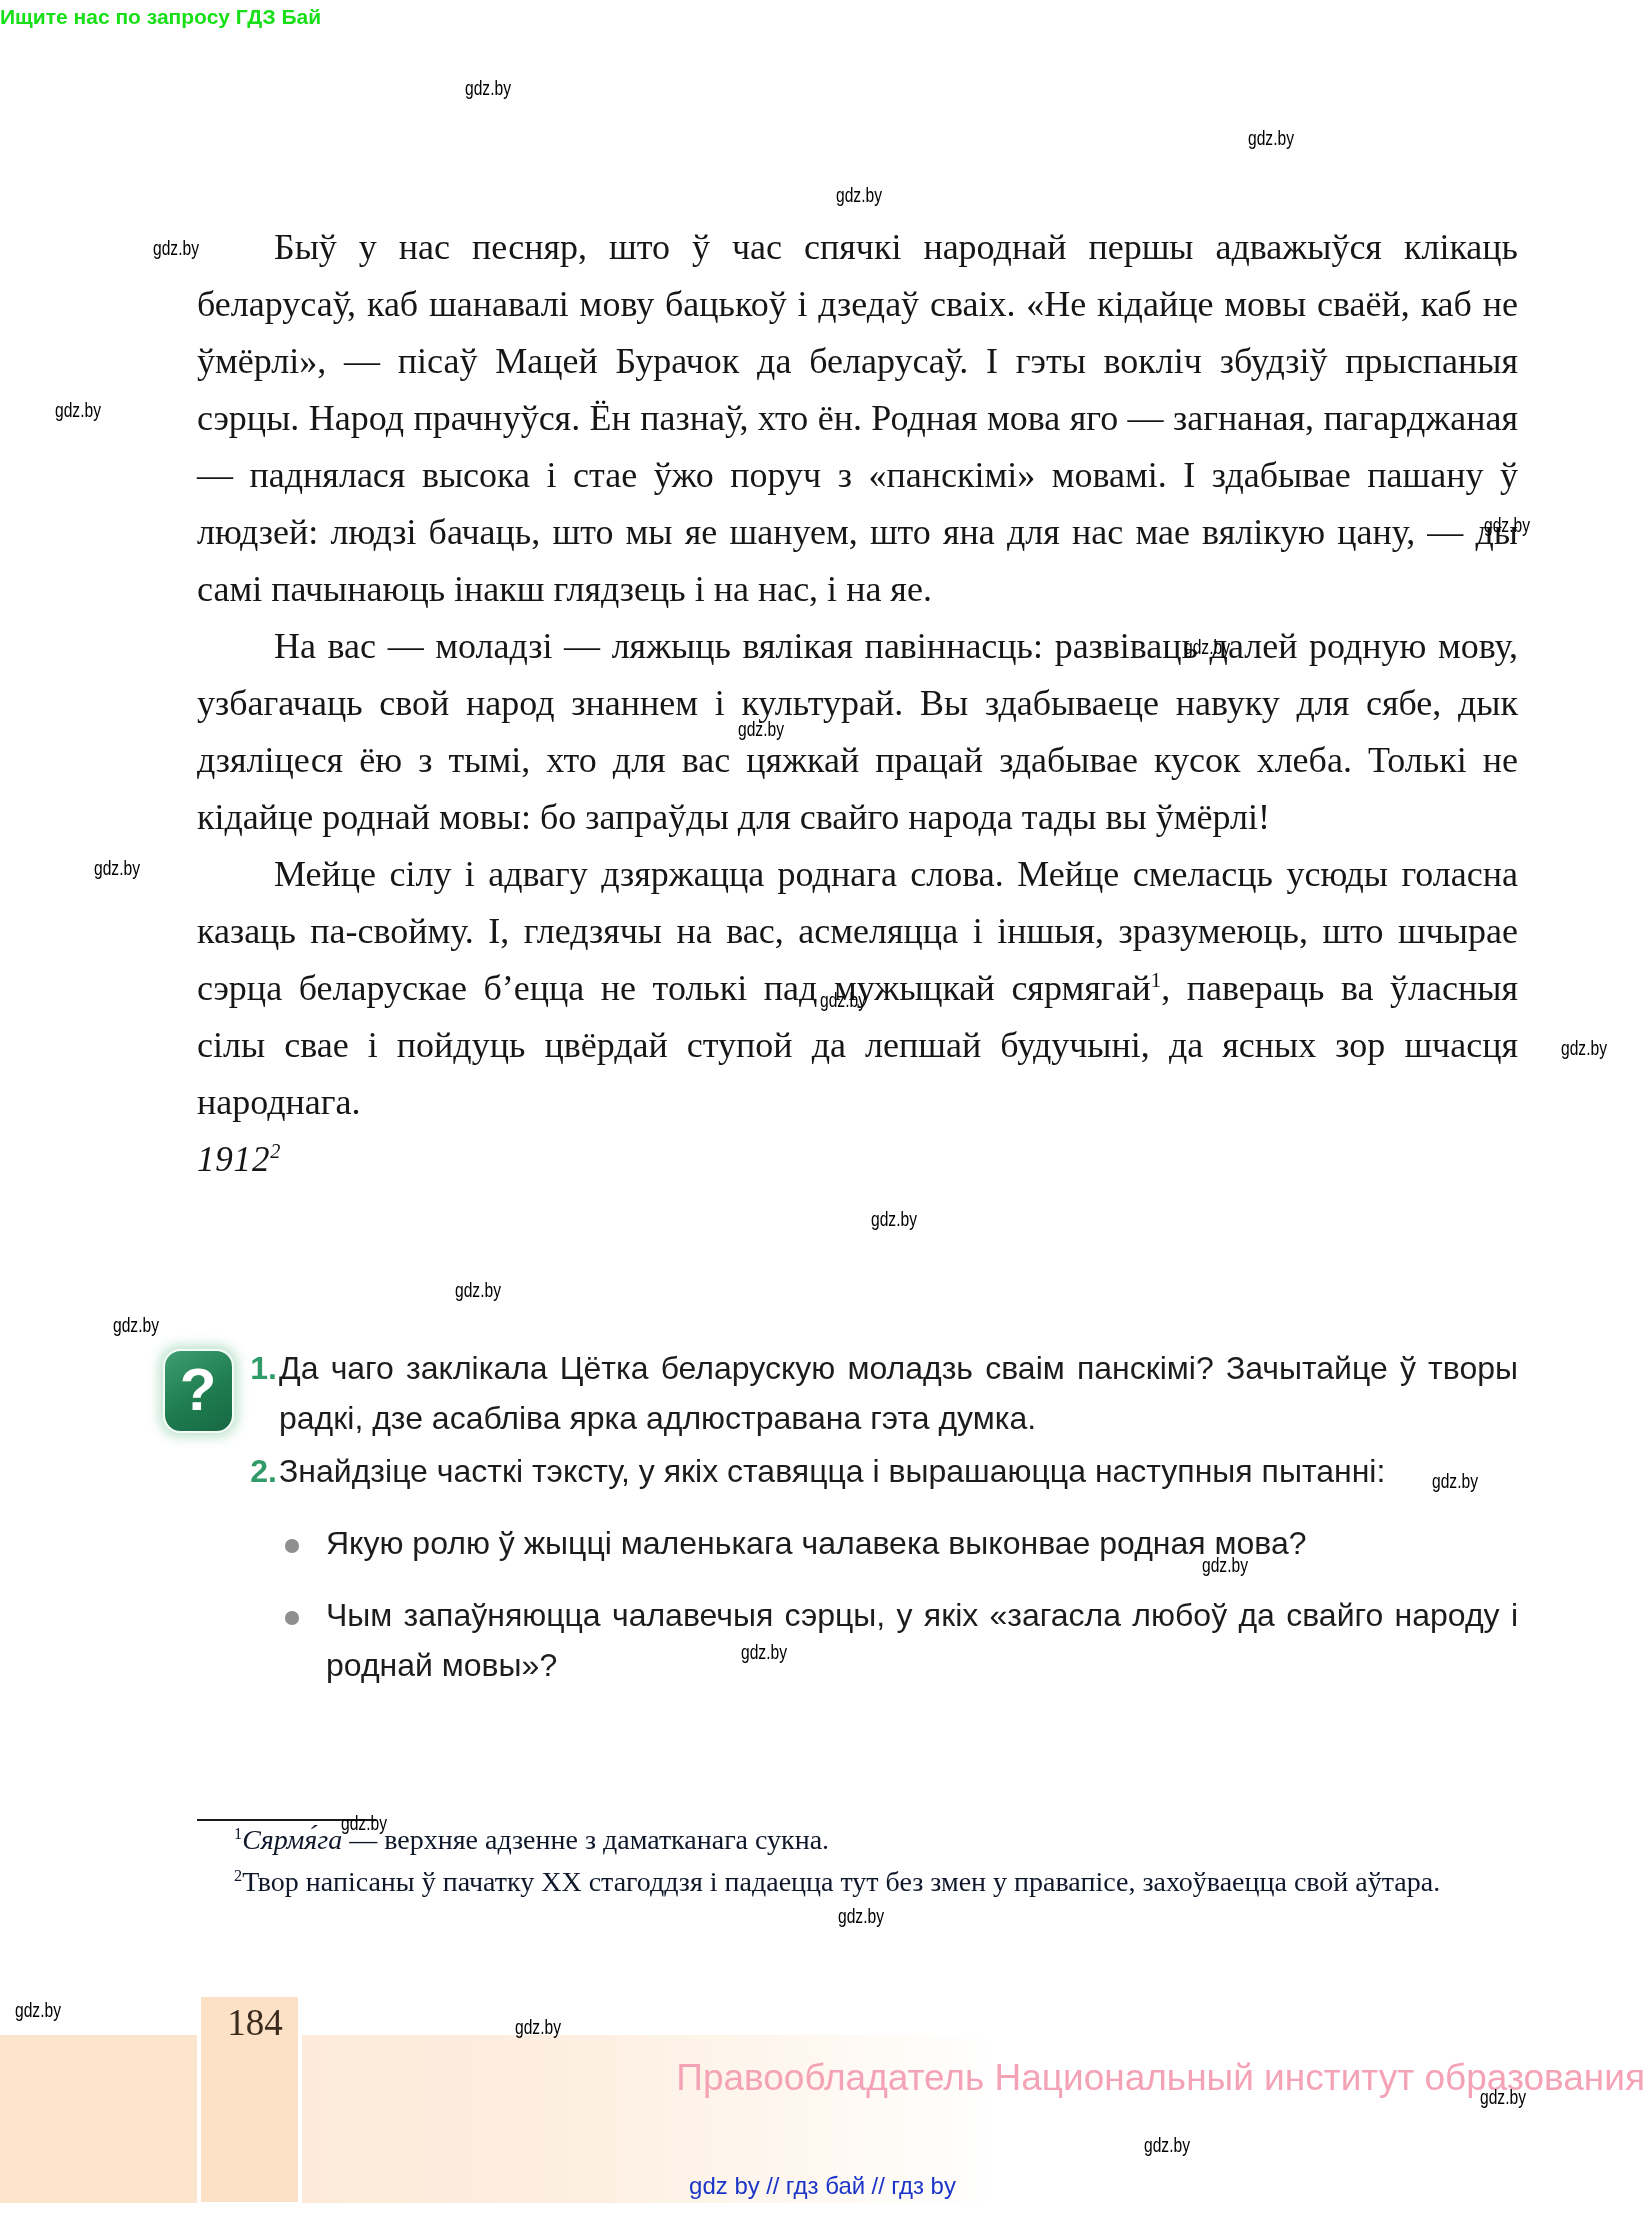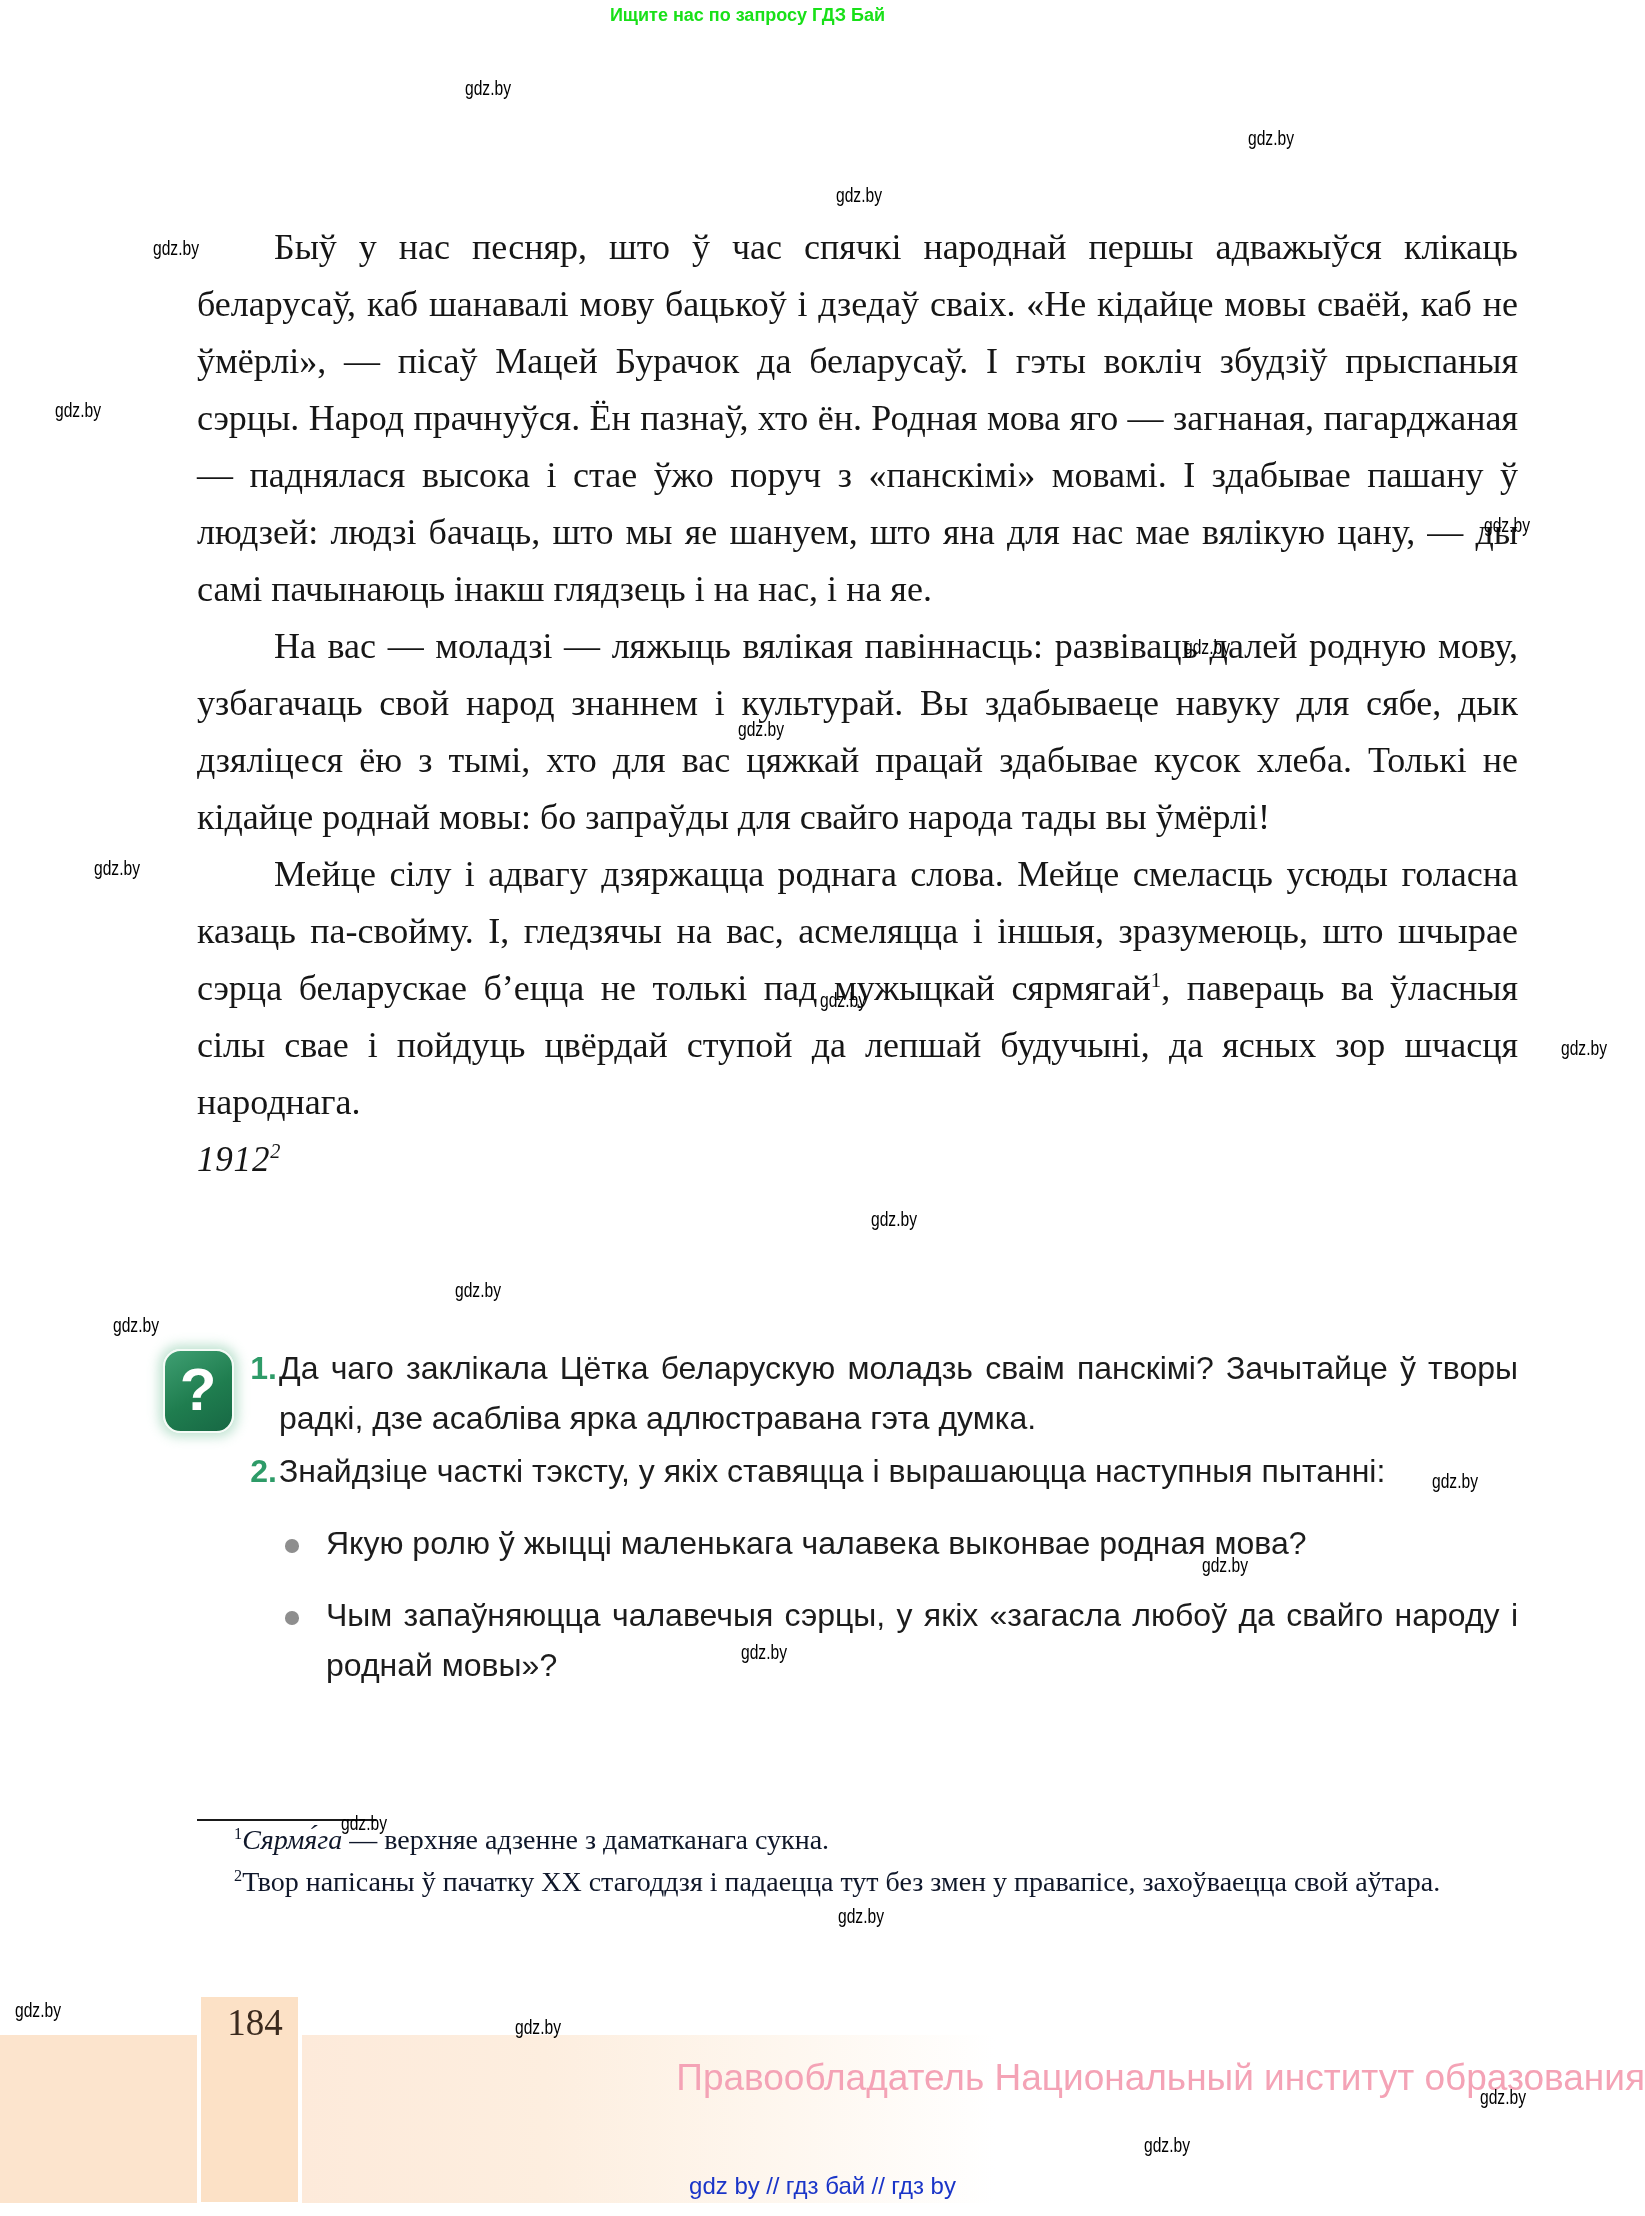--- a/index.html
+++ b/index.html
@@ -15,23 +15,23 @@
     overflow: hidden;
     font-family: "Liberation Serif", serif;
   }
 
   
   #top-banner {
     position: absolute;
     top: 4.8px;
     left: 0;
     width: 1495px;
-    text-align: center;
-    font-family: "Liberation Sans", sans-serif;
-    font-size: 18px;
+    text-align: left;
+    font-family: "Liberation Sans", sans-serif;
+    font-size: 21px;
     font-weight: bold;
     color: #18e018;
     letter-spacing: 0px;
   }
 
   
   .wm {
     position: absolute;
     font-family: "Liberation Sans", sans-serif;
     font-size: 20px;

